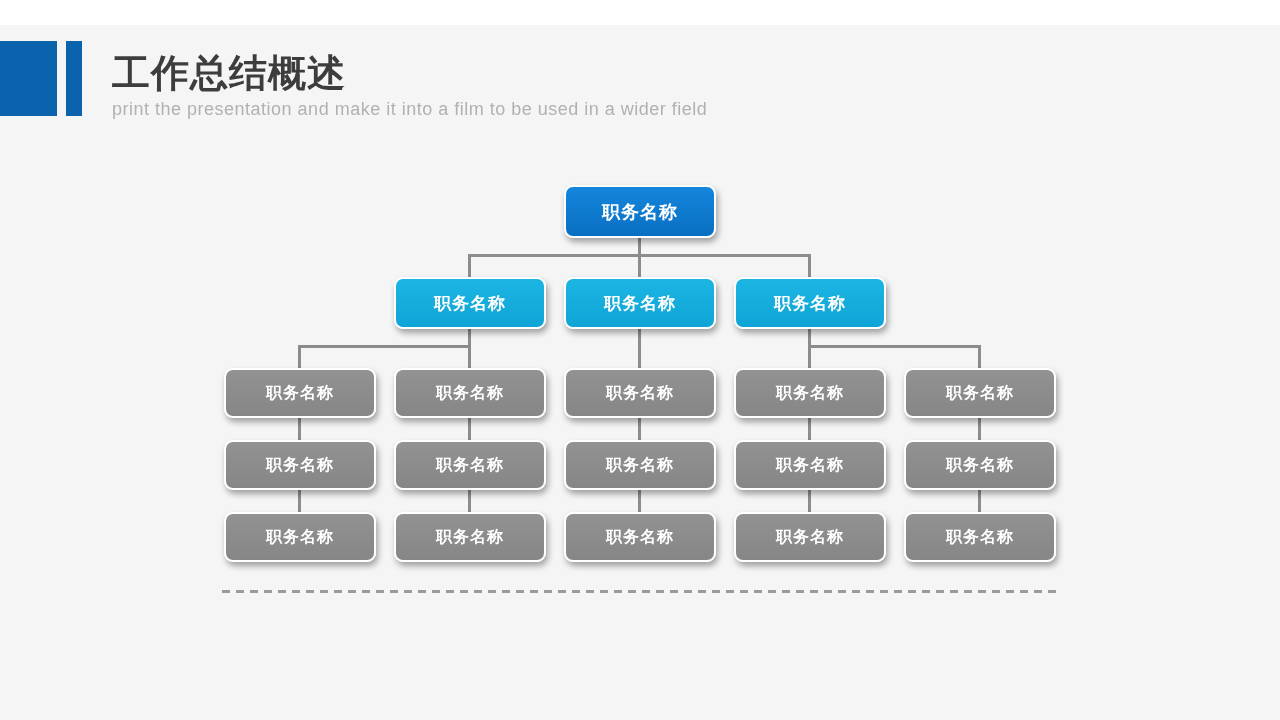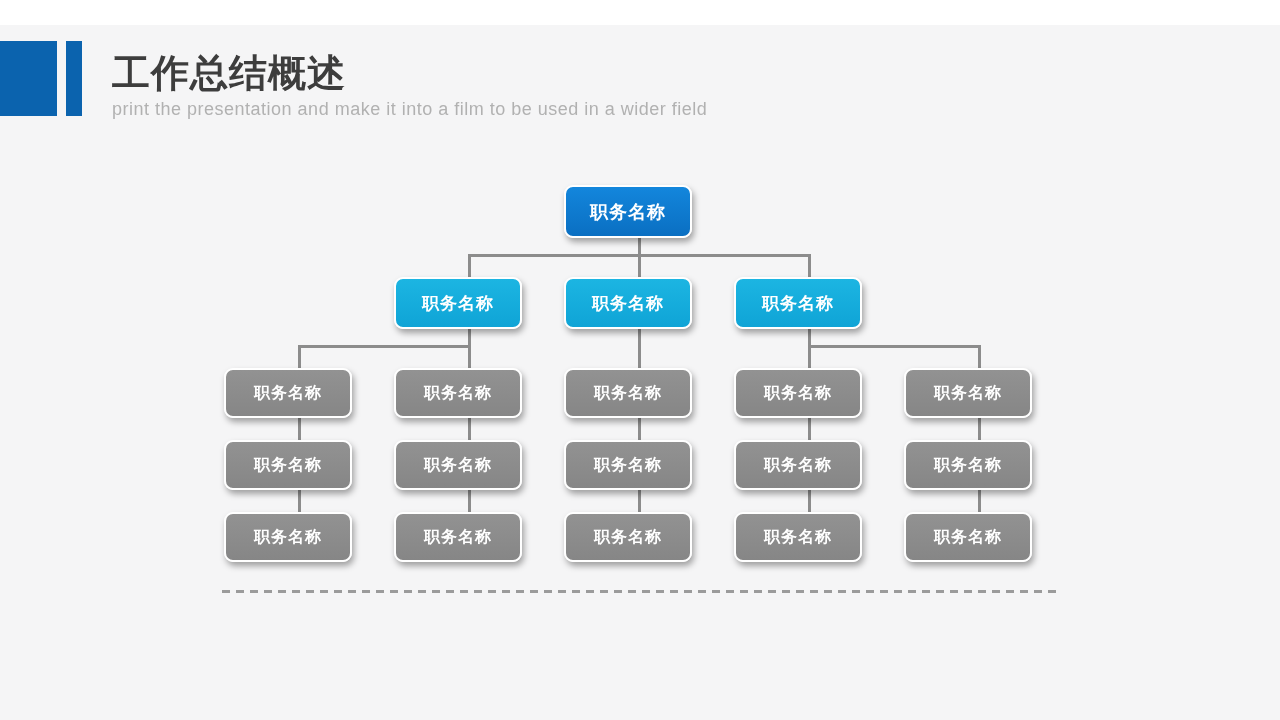--- a/index.html
+++ b/index.html
@@ -36,21 +36,21 @@
     position:absolute;left:112px;top:48px;
     font-size:38px;font-weight:bold;color:#3d3d3d;
     letter-spacing:1px;white-space:nowrap;
   }
   .slide-subtitle{
     position:absolute;left:112px;top:99px;
     font-size:18px;color:#b1b1b1;letter-spacing:.5px;white-space:nowrap;
   }
   
   .node{
-    position:absolute;width:128px;
+    position:absolute;width:152px;
     display:flex;align-items:center;justify-content:center;
     color:#ffffff;font-weight:bold;font-size:17px;
     border:2px solid #ffffff;border-radius:9px;
     box-shadow:2px 4px 6px rgba(0,0,0,.35);
     letter-spacing:1px;white-space:nowrap;
     z-index:2;
   }
   .node.root{height:53px;font-size:18px;background:linear-gradient(180deg,var(--root-box-a),var(--root-box-b));}
   .node.branch{height:52px;background:linear-gradient(180deg,var(--branch-box-a),var(--branch-box-b));}
   .node.leaf{height:50px;font-size:16px;background:linear-gradient(180deg,var(--leaf-box-a),var(--leaf-box-b));}

